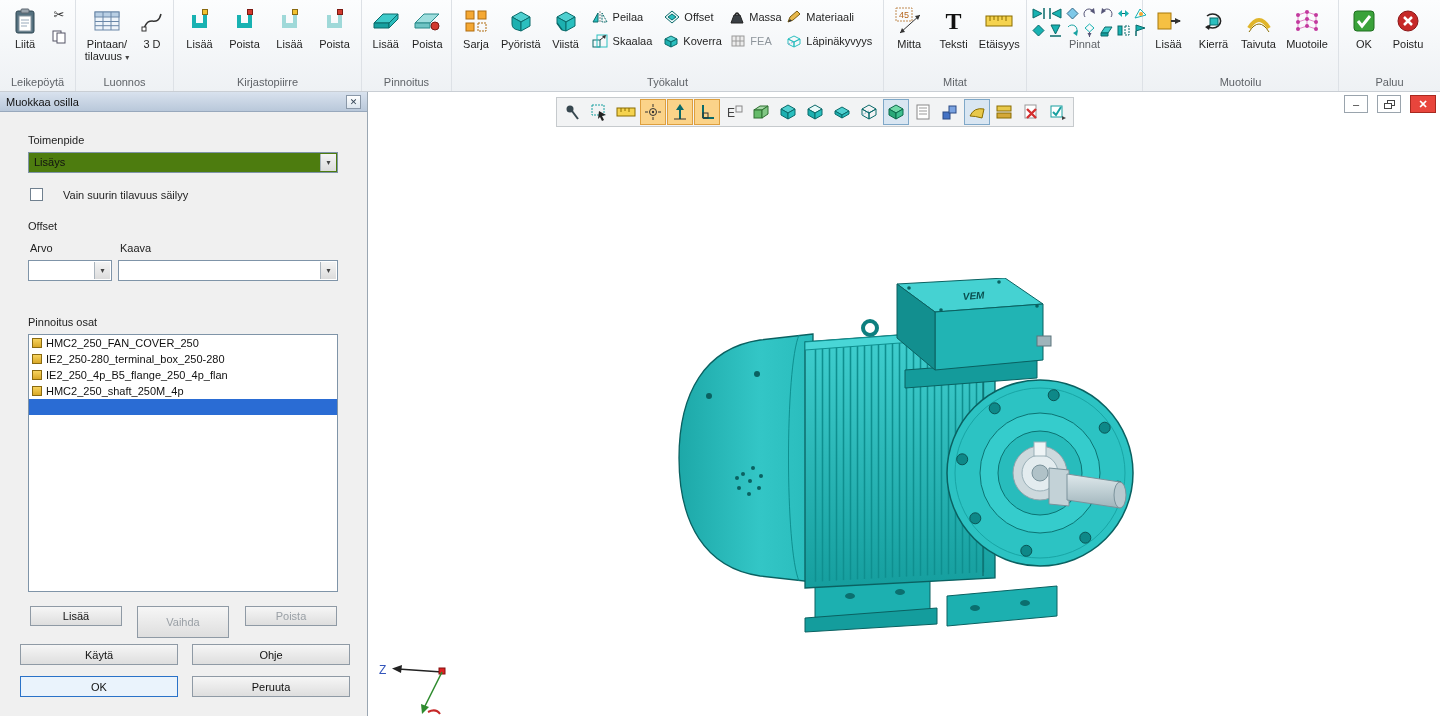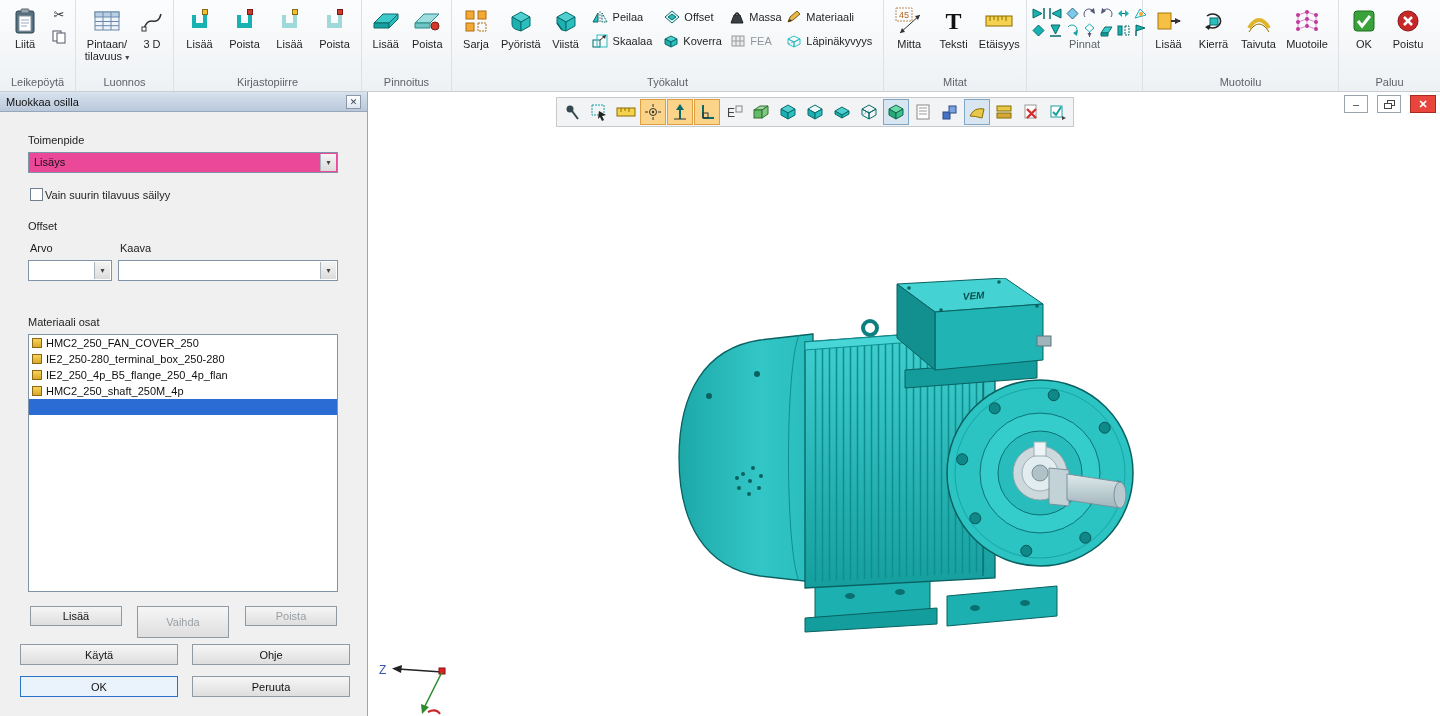--- a/index.html
+++ b/index.html
@@ -32,26 +32,26 @@
 
   
   .dialog { position:absolute; top:92px; left:0; width:368px; height:624px; background:#f0f0f0;
             border-right:1px solid #9aa6b2; }
   .d-title { height:20px; background:linear-gradient(#d9e2ee,#b9c8da); border-bottom:1px solid #98a8bc;
              display:flex; align-items:center; padding:0 6px; font-size:11px; color:#111; }
   .d-title span.t { flex:1; }
   .d-close { width:15px; height:14px; background:linear-gradient(#ffffff,#dde6ef); border:1px solid #8a98a8;
              display:flex; align-items:center; justify-content:center; font-size:9px; color:#345; cursor:default; }
   .dlabel { position:absolute; font-size:11px; color:#222; }
-  .combo { position:absolute; background:#ec4899; border:1px solid #7f94a8; height:21px; }
+  .combo { position:absolute; background:#4d7c0f; border:1px solid #7f94a8; height:21px; }
   .combo .val { position:absolute; left:5px; top:3px; font-size:11px; color:#111; }
   .carr { position:absolute; right:1px; top:1px; bottom:1px; width:16px;
           background:linear-gradient(#f4f4f4,#dcdcdc); border-left:1px solid #aab4bd;
           display:flex; align-items:center; justify-content:center; font-size:8px; color:#444; }
-  .chkrow { position:absolute; display:flex; align-items:center; gap:2px; }
+  .chkrow { position:absolute; display:flex; align-items:center; gap:20px; }
   .chkbox { width:13px; height:13px; background:#fff; border:1px solid #70808f; }
   .listbox { position:absolute; background:#fff; border:1px solid #7f94a8; overflow:hidden; }
   .lrow { height:16px; display:flex; align-items:center; gap:4px; padding-left:3px; font-size:11px; color:#111; white-space:nowrap; }
   .lrow.sel { background:#2a6cd4; }
   .pic { width:10px; height:10px; background:linear-gradient(#f7d35e,#d9a827); border:1px solid #8a6a10; flex:none; }
   .btn { position:absolute; background:linear-gradient(#f6f6f6,#dedede); border:1px solid #8f9aa5;
          display:flex; align-items:center; justify-content:center; font-size:11px; color:#111; cursor:default; }
   .btn.disabled { color:#9aa0a6; }
   .btn.default { border:1px solid #2a72c8; background:#eaf3fc; }
 
@@ -558,21 +558,21 @@
   <span class="dlabel" style="left:30px;top:150px">Arvo</span>
   <span class="dlabel" style="left:120px;top:150px">Kaava</span>
 
   <div class="combo" style="left:28px;top:168px;width:84px;background:#fff">
     <span class="carr">▾</span>
   </div>
   <div class="combo" style="left:118px;top:168px;width:220px;background:#fff">
     <span class="carr">▾</span>
   </div>
 
-  <span class="dlabel" style="left:28px;top:224px">Materiaali osat</span>
+  <span class="dlabel" style="left:28px;top:224px">Pinnoitus osat</span>
   <div class="listbox" style="left:28px;top:242px;width:310px;height:258px">
     <div class="lrow">
         <span class="pic"></span>
         <span>HMC2_250_FAN_COVER_250</span>
       </div>
     <div class="lrow">
         <span class="pic"></span>
         <span>IE2_250-280_terminal_box_250-280</span>
       </div>
     <div class="lrow">

